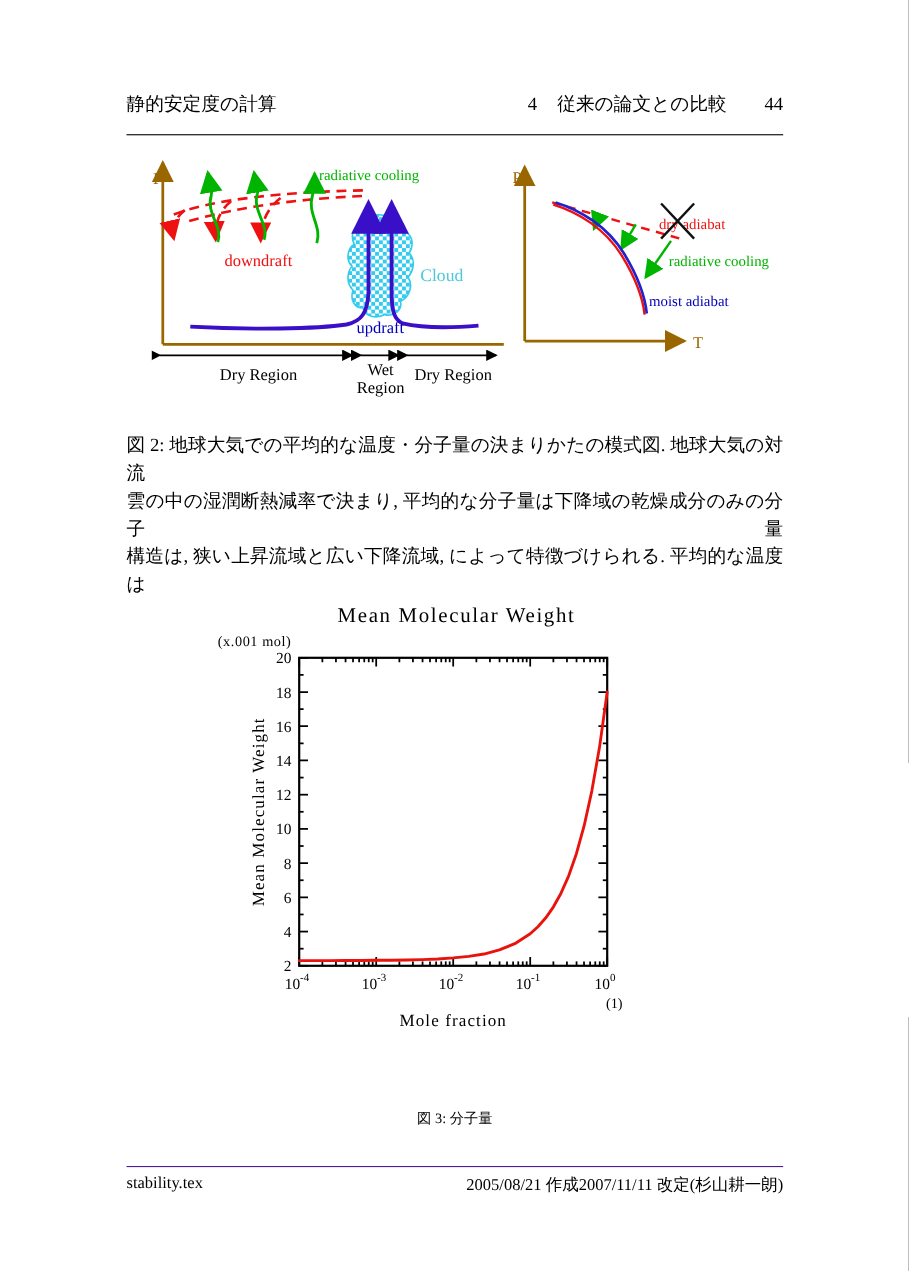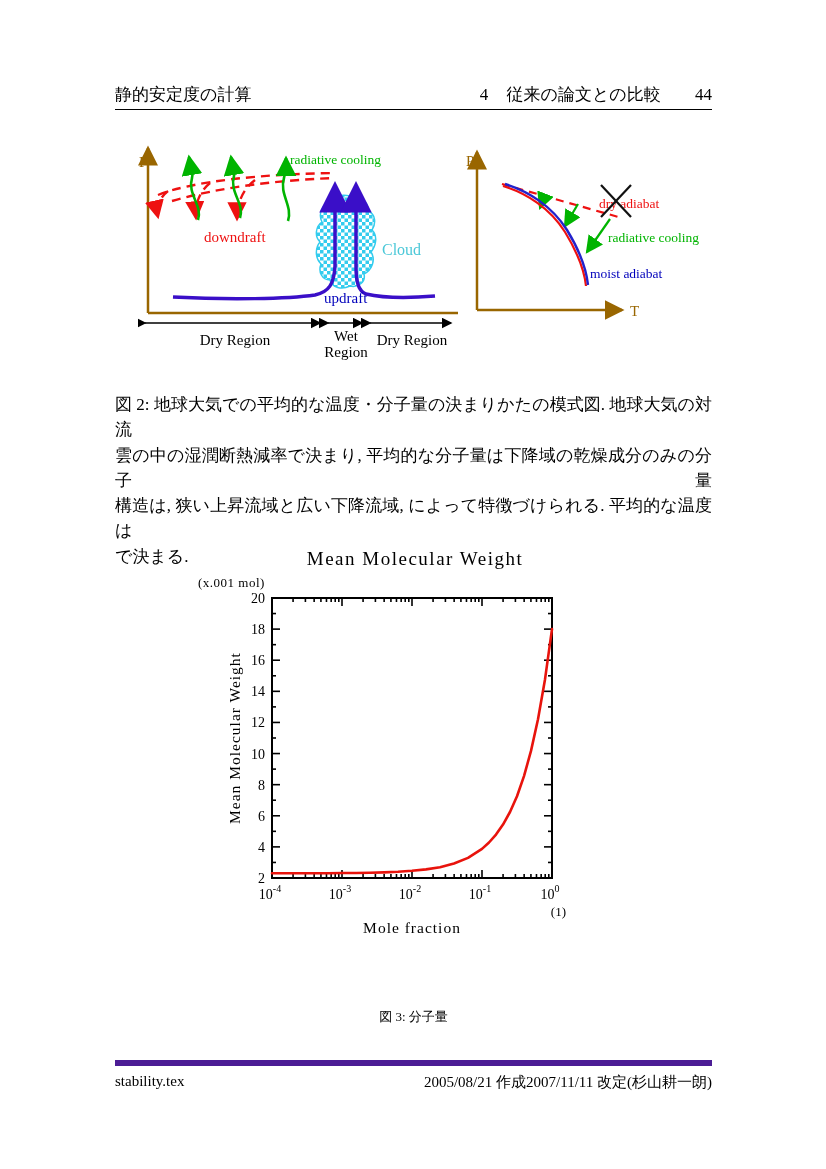--- a/index.html
+++ b/index.html
@@ -1,28 +1,28 @@
 <!DOCTYPE html>
 <html><head>
 <meta charset="utf-8">
 <style>
   html,body{margin:0;padding:0;background:#888;}
   .page{position:relative;width:826px;height:1169px;background:#ffffff;margin:0 auto;
         font-family:"Liberation Serif",serif;color:#000;overflow:hidden;}
   .abs{position:absolute;}
   .header{left:115px;top:80px;width:597px;height:26px;border-bottom:1px solid #000;
-          display:flex;justify-content:space-between;align-items:flex-end;font-size:17px;padding-bottom:3px;}
+          display:flex;justify-content:space-between;align-items:flex-end;font-size:17px;padding-bottom:16px;}
   .hright span{display:inline-block;}
   .sec-no{margin-right:14px;}
   .pg-no{margin-left:30px;}
   .caption2{left:115px;top:392px;width:597px;font-size:17px;line-height:25.3px;}
   .caption2 .jline{text-align:justify;text-align-last:justify;}
   .caption2 .lastline{text-align:left;}
   .caption3{left:115px;top:1008px;width:597px;text-align:center;font-size:13px;}
-  .footer{left:115px;top:1060px;width:597px;border-top:6px solid #4c1d95;padding-top:7px;
+  .footer{left:115px;top:1060px;width:597px;border-top:1px solid #4c1d95;padding-top:7px;
           display:flex;justify-content:space-between;font-size:15px;}
   svg text{font-family:"Liberation Serif",serif;}
   .chartfont{font-family:"DejaVu Sans",sans-serif;}
 </style>
 </head>
 <body>
 
 <div class="page">
 
   <div class="abs header">
@@ -127,21 +127,20 @@
 
     <path d="M43,48 C 66,55 90,70 105,94 C 116,112 124,129 126,148" stroke="#ee1111" stroke-width="2.2" fill="none"></path>
     <path d="M45,46 C 68,53 92,68 107,92 C 118,110 126,128 128,147" stroke="#2222cc" stroke-width="2.4" fill="none"></path>
     <text x="130" y="140" font-size="13.5" fill="#0000bb">moist adiabat</text>
   </svg>
 
   <div class="abs caption2">
     <div class="jline">図 2: 地球大気での平均的な温度・分子量の決まりかたの模式図. 地球大気の対流</div>
     <div class="jline">雲の中の湿潤断熱減率で決まり, 平均的な分子量は下降域の乾燥成分のみの分子量</div>
     <div class="jline">構造は, 狭い上昇流域と広い下降流域, によって特徴づけられる. 平均的な温度は</div>
-    <div class="lastline">で決まる.</div>
   </div>
 
   <svg id="chart-svg" class="abs chartfont" style="left:190px;top:540px" width="390" height="405" viewBox="0 0 390 405">
       <text x="225" y="25" text-anchor="middle" font-size="19" letter-spacing="1.5">Mean Molecular Weight</text>
       <text x="8" y="47" font-size="13" letter-spacing="0.5">(x.001 mol)</text>
       <text x="50" y="198" text-anchor="middle" font-size="15.5" letter-spacing="1" transform="rotate(-90 50 198)">Mean Molecular Weight</text>
       <text x="222" y="393" text-anchor="middle" font-size="15.5" letter-spacing="1">Mole fraction</text>
       <text x="376" y="376" text-anchor="end" font-size="13">(1)</text>
       <rect x="82" y="58" width="280" height="280" fill="none" stroke="#000" stroke-width="2"></rect>
       <g stroke="#000" stroke-width="1.6">

